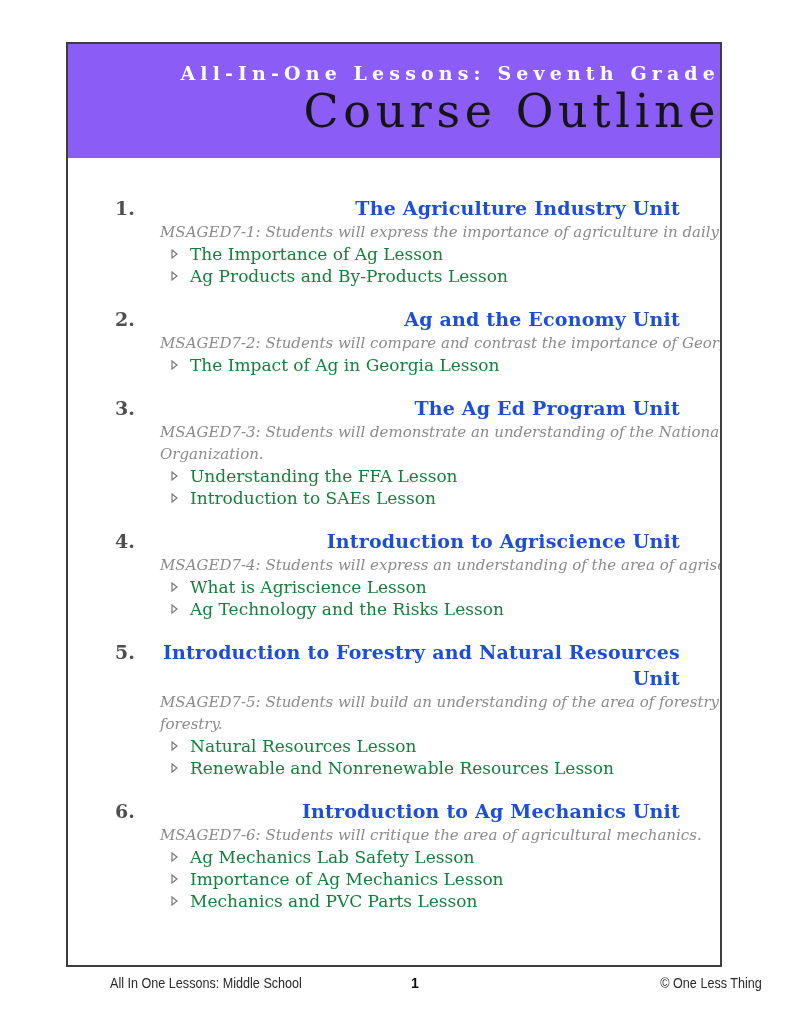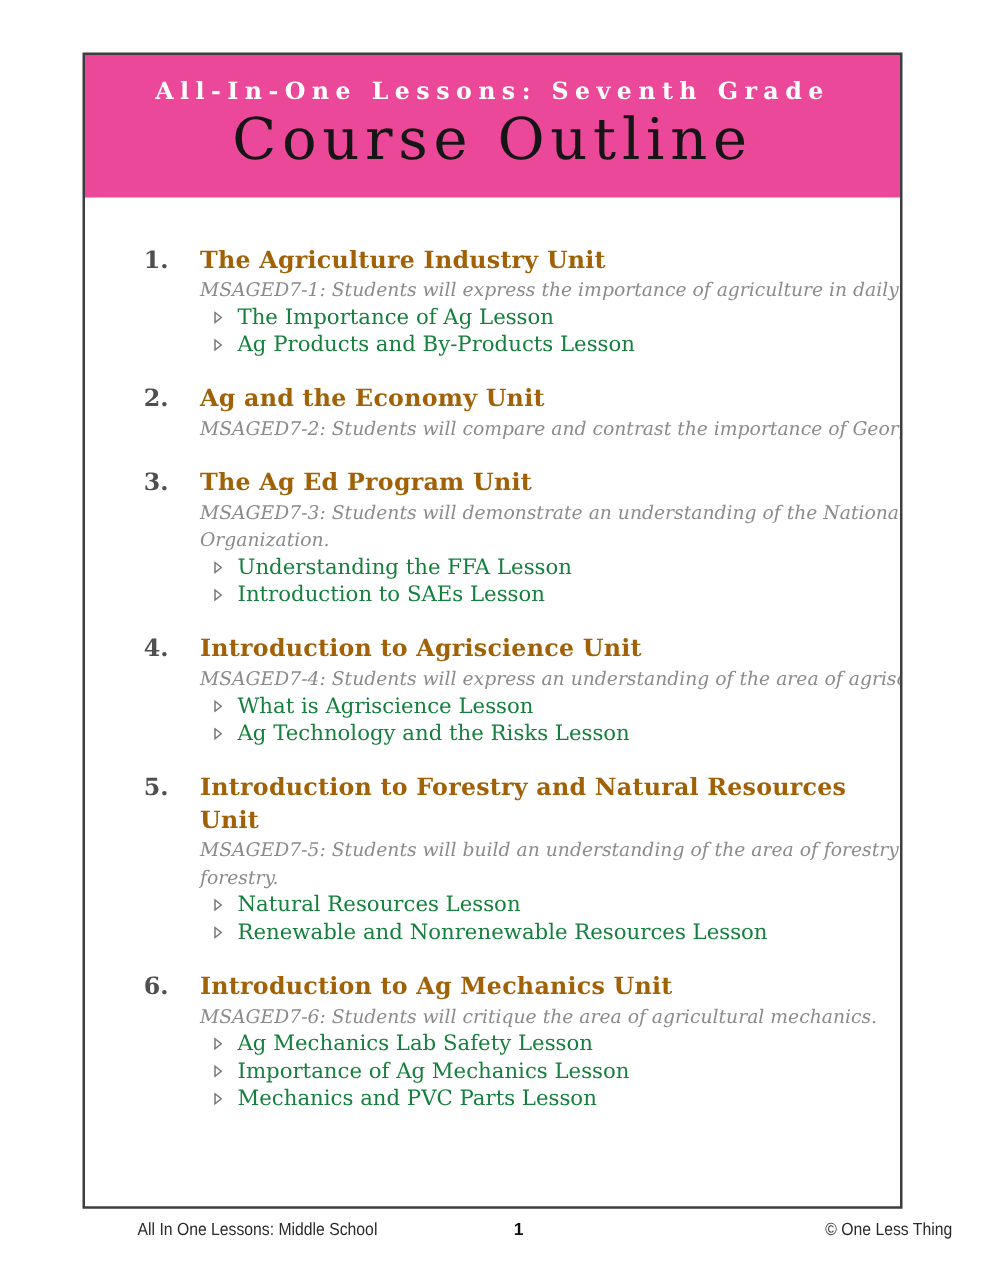--- a/index.html
+++ b/index.html
@@ -19,22 +19,22 @@
     left: 66px;
     top: 42px;
     width: 652px;
     height: 921px;
     border: 2px solid #3d3d3d;
     background: #ffffff;
     overflow: hidden;
   }
   .header-band {
     height: 114px;
-    background: #ec4899;
-    text-align: center;
+    background: #8b5cf6;
+    text-align: right;
   }
   .series-line {
     padding-top: 17px;
     font-size: 19px;
     line-height: 24px;
     font-weight: bold;
     letter-spacing: 0.27em;
     color: #ffffff;
   }
   .course-title {
@@ -62,21 +62,22 @@
   }
   .unit-main {
     flex: 1;
     min-width: 0;
   }
   .unit-title {
     font-size: 19px;
     font-weight: bold;
     line-height: 26px;
     letter-spacing: 0.01em;
-    color: #a16207;
+    color: #1d4ed8;
+    text-align: right;
   }
   .desc-line {
     font-size: 15px;
     font-style: italic;
     line-height: 22px;
     color: #8b8b8b;
     white-space: nowrap;
   }
   ul.lessons {
     list-style: none;
@@ -169,20 +170,29 @@
     </div>
   </div>
 
   <div class="unit">
     <div class="unit-number">2.</div>
     <div class="unit-main">
       <div class="unit-title">Ag and the Economy Unit</div>
       <div class="unit-desc">
             <div class="desc-line">MSAGED7-2: Students will compare and contrast the importance of Georgia agriculture.</div>
           </div>
+      <ul class="lessons">
+
+      <li class="lesson">
+          <svg class="bullet-icon" viewBox="0 0 7 10" width="7" height="10">
+            <path d="M1 1 L6 5 L1 9 Z" fill="none" stroke="#787878" stroke-width="1.2" stroke-linejoin="miter"></path>
+          </svg>
+          <span>The Impact of Ag in Georgia Lesson</span>
+        </li>
+          </ul>
     </div>
   </div>
 
   <div class="unit">
     <div class="unit-number">3.</div>
     <div class="unit-main">
       <div class="unit-title">The Ag Ed Program Unit</div>
       <div class="unit-desc">
             <div class="desc-line">MSAGED7-3: Students will demonstrate an understanding of the National FFA</div>
             <div class="desc-line">Organization.</div>

